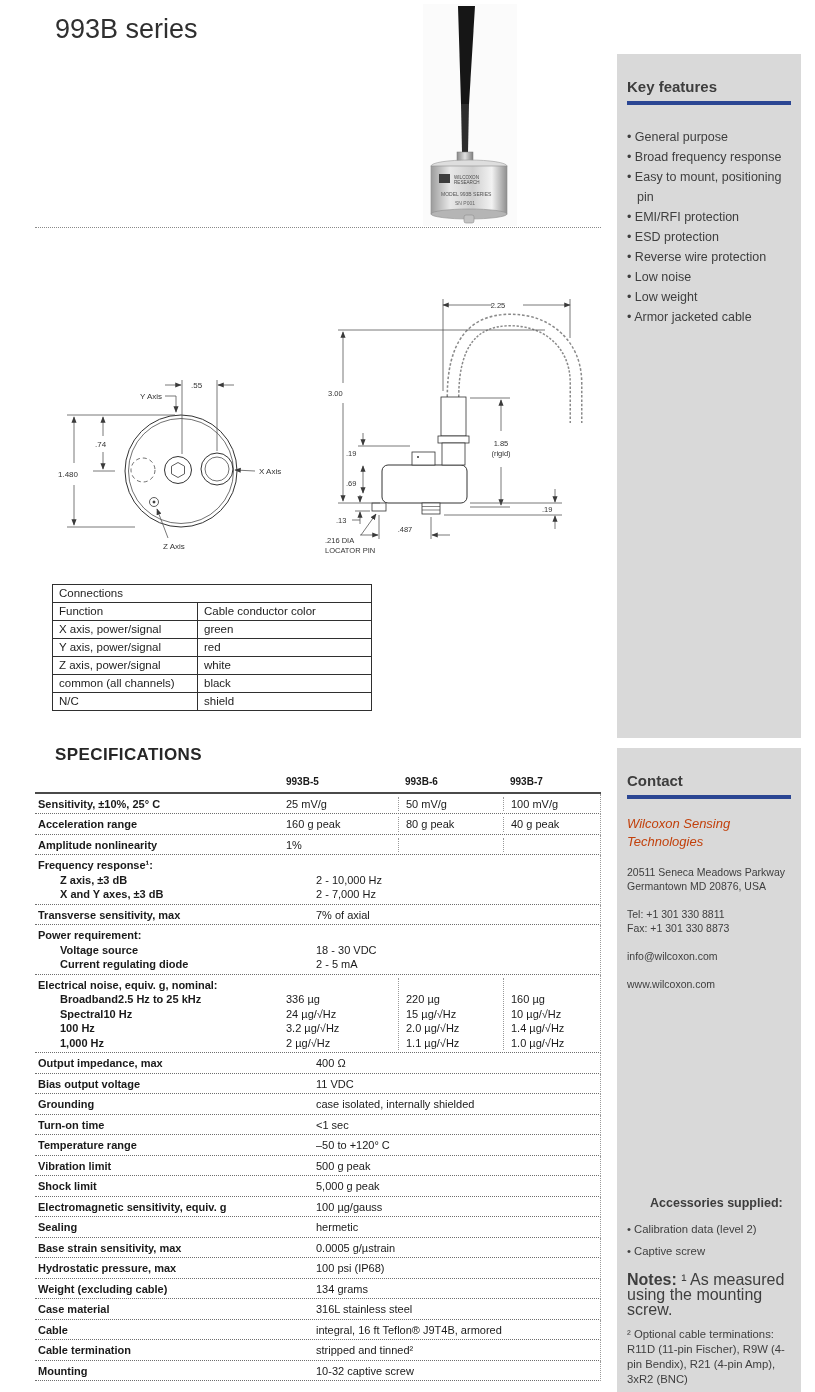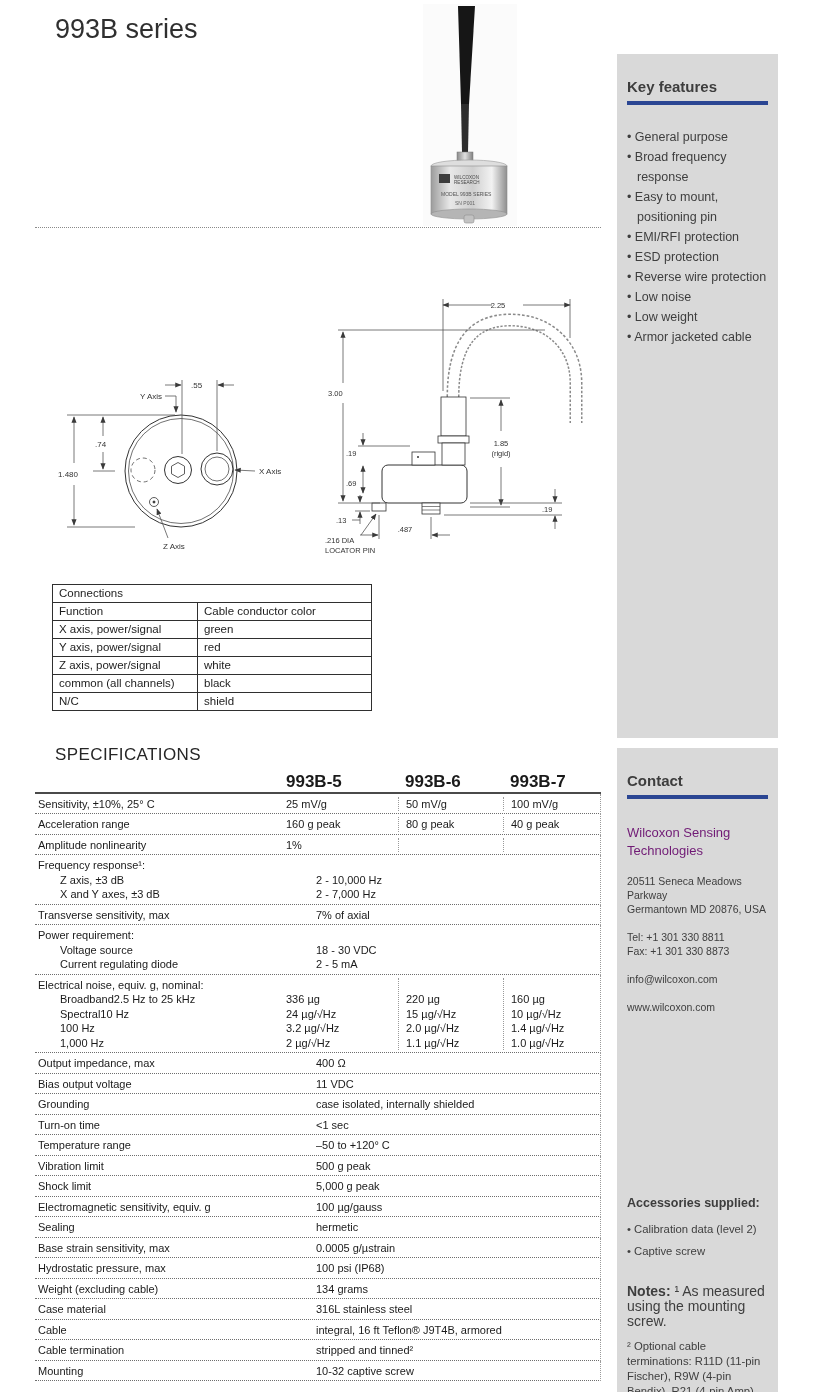--- a/index.html
+++ b/index.html
@@ -5,53 +5,53 @@
   html,body{margin:0;padding:0;}
   body{
     width:815px;height:1392px;position:relative;background:#ffffff;
     font-family:"Liberation Sans", sans-serif;color:#1f1f1f;overflow:hidden;
   }
   .page-title{position:absolute;left:55px;top:14px;font-size:27px;color:#2f2f2f;}
   .photo-wrap{position:absolute;left:423px;top:4px;width:94px;height:222px;}
   .dotted-sep{position:absolute;left:35px;top:227px;width:566px;height:0;border-top:1px dotted #8a8a8a;}
 
   
-  .sidebar{position:absolute;left:617px;width:161px;background:#d9d9d9;box-sizing:border-box;padding:0 8px 0 10px;}
+  .sidebar{position:absolute;left:617px;width:184px;background:#d9d9d9;box-sizing:border-box;padding:0 8px 0 10px;}
   #features-box{top:54px;height:684px;}
   #contact-box{top:748px;height:644px;}
   .sb-heading{font-size:15px;font-weight:bold;color:#3d3d3d;margin:24px 0 6px 0;}
   .sb-rule{height:4px;background:#2b4693;margin-right:2px;}
   .feat-list{margin-top:22px;font-size:12.5px;color:#3e3e3e;line-height:20px;}
   .feat{padding-left:10px;text-indent:-10px;}
   .feat::before{content:"• ";}
-  .sb-co{font-size:13px;color:#701a75;line-height:18px;margin-top:25px;}
+  .sb-co{font-size:13px;color:#c2410c;line-height:18px;margin-top:16px;font-style:italic;}
   .sb-small{font-size:10.5px;color:#3e3e3e;line-height:14px;margin-top:14px;}
   .acc-block{position:absolute;top:448px;left:10px;right:8px;}
-  .acc-heading{font-size:12.5px;font-weight:bold;color:#3d3d3d;margin-bottom:8px;}
+  .acc-heading{font-size:12.5px;font-weight:bold;color:#3d3d3d;margin-bottom:8px;margin-left:23px;}
   .acc-item{font-size:11.3px;color:#3e3e3e;line-height:22px;padding-left:9px;text-indent:-9px;}
   .acc-item::before{content:"• ";}
-  .notes{font-size:14px;color:#3e3e3e;line-height:15px;margin-top:22px;}
+  .notes{font-size:16px;color:#3e3e3e;line-height:15px;margin-top:10px;}
   .notes .nlabel{font-weight:bold;}
   .note2{font-size:11.3px;color:#3e3e3e;line-height:15px;margin-top:10px;}
 
   
   .ctable{position:absolute;left:52px;top:584px;width:320px;border:1px solid #2f2f2f;font-size:11.5px;color:#1d1d1d;box-sizing:border-box;}
   .ctitle{padding:2px 6px 3px 6px;border-bottom:1px solid #2f2f2f;}
   .crow{display:grid;grid-template-columns:145px 1fr;}
   .crow>div{padding:2px 6px 3px 6px;border-bottom:1px solid #2f2f2f;}
   .crow>div:first-child{border-right:1px solid #2f2f2f;}
   .crow.last>div{border-bottom:none;}
 
   
-  .spec-heading{position:absolute;left:55px;top:745px;font-size:17px;font-weight:normal;letter-spacing:0.4px;color:#262626;}
+  .spec-heading{position:absolute;left:55px;top:745px;font-size:17px;font-weight:bold;letter-spacing:0.4px;color:#262626;}
   .stable{position:absolute;left:35px;top:772px;width:566px;font-size:11px;color:#1a1a1a;}
   .srow{display:grid;grid-template-columns:250px 113px 105px 98px;border-bottom:1px dotted #6e6e6e;border-right:1px dotted #9a9a9a;padding:3px 0 2px 0;line-height:14.5px;box-sizing:border-box;}
   .srow.head{border-bottom:2px solid #4a4a4a;border-right:none;}
-  .model{font-weight:bold;font-size:17px;}
-  .lab{font-weight:normal;padding-left:3px;}
+  .model{font-weight:bold;font-size:10px;}
+  .lab{font-weight:bold;padding-left:3px;}
   .c1{padding-left:1px;}
   .c2,.c3{border-left:1px dotted #9a9a9a;padding-left:7px;}
   .head .c2,.head .c3{border-left:none;}
   .cspan{grid-column:2/5;padding-left:1px;margin-left:30px;}
   .sub{padding-left:22px;}
   .vgap{margin-top:14.5px;}
   .nrow{display:flex;padding-left:22px;padding-right:12px;}
 
   
   .drawing{position:absolute;}

